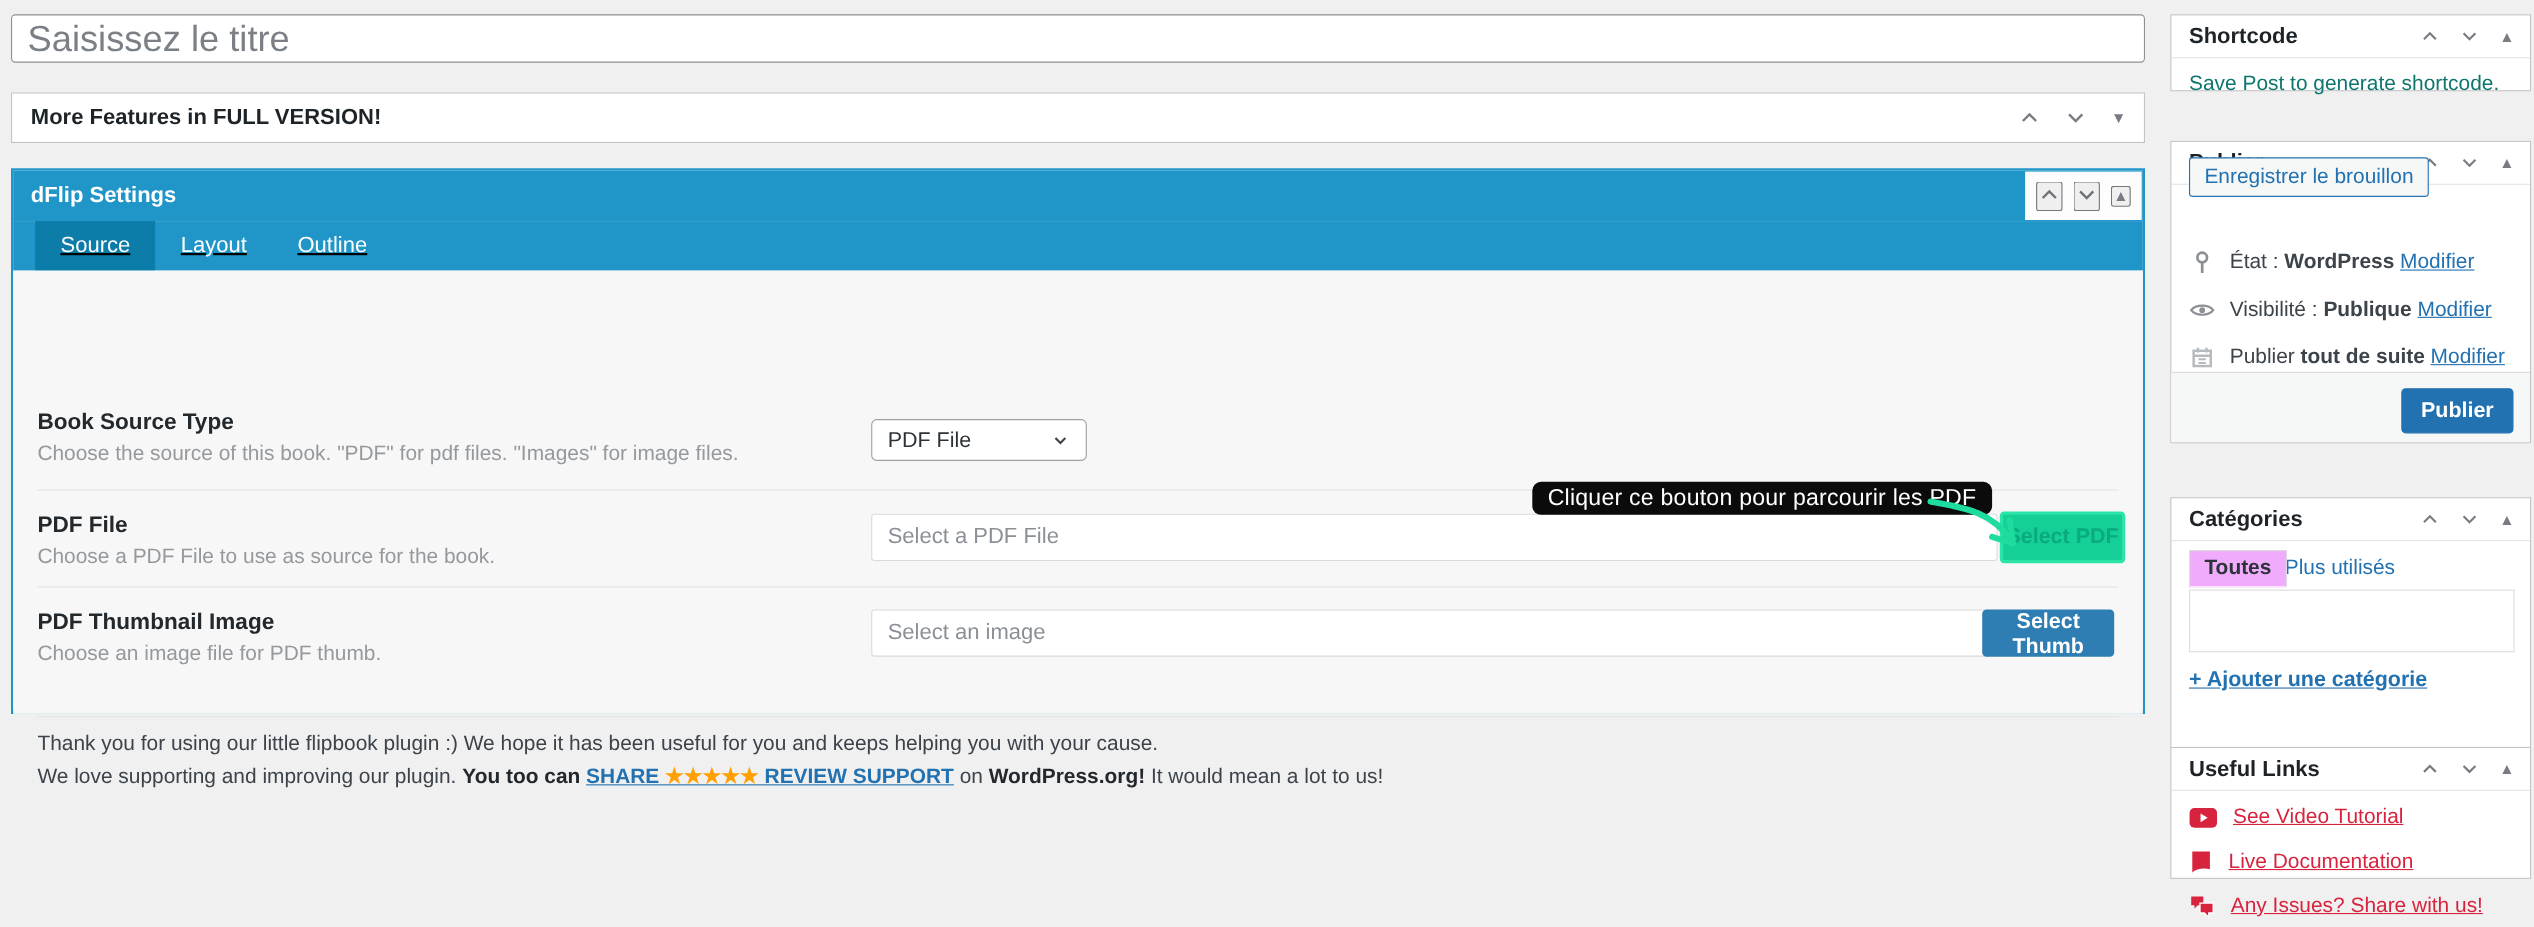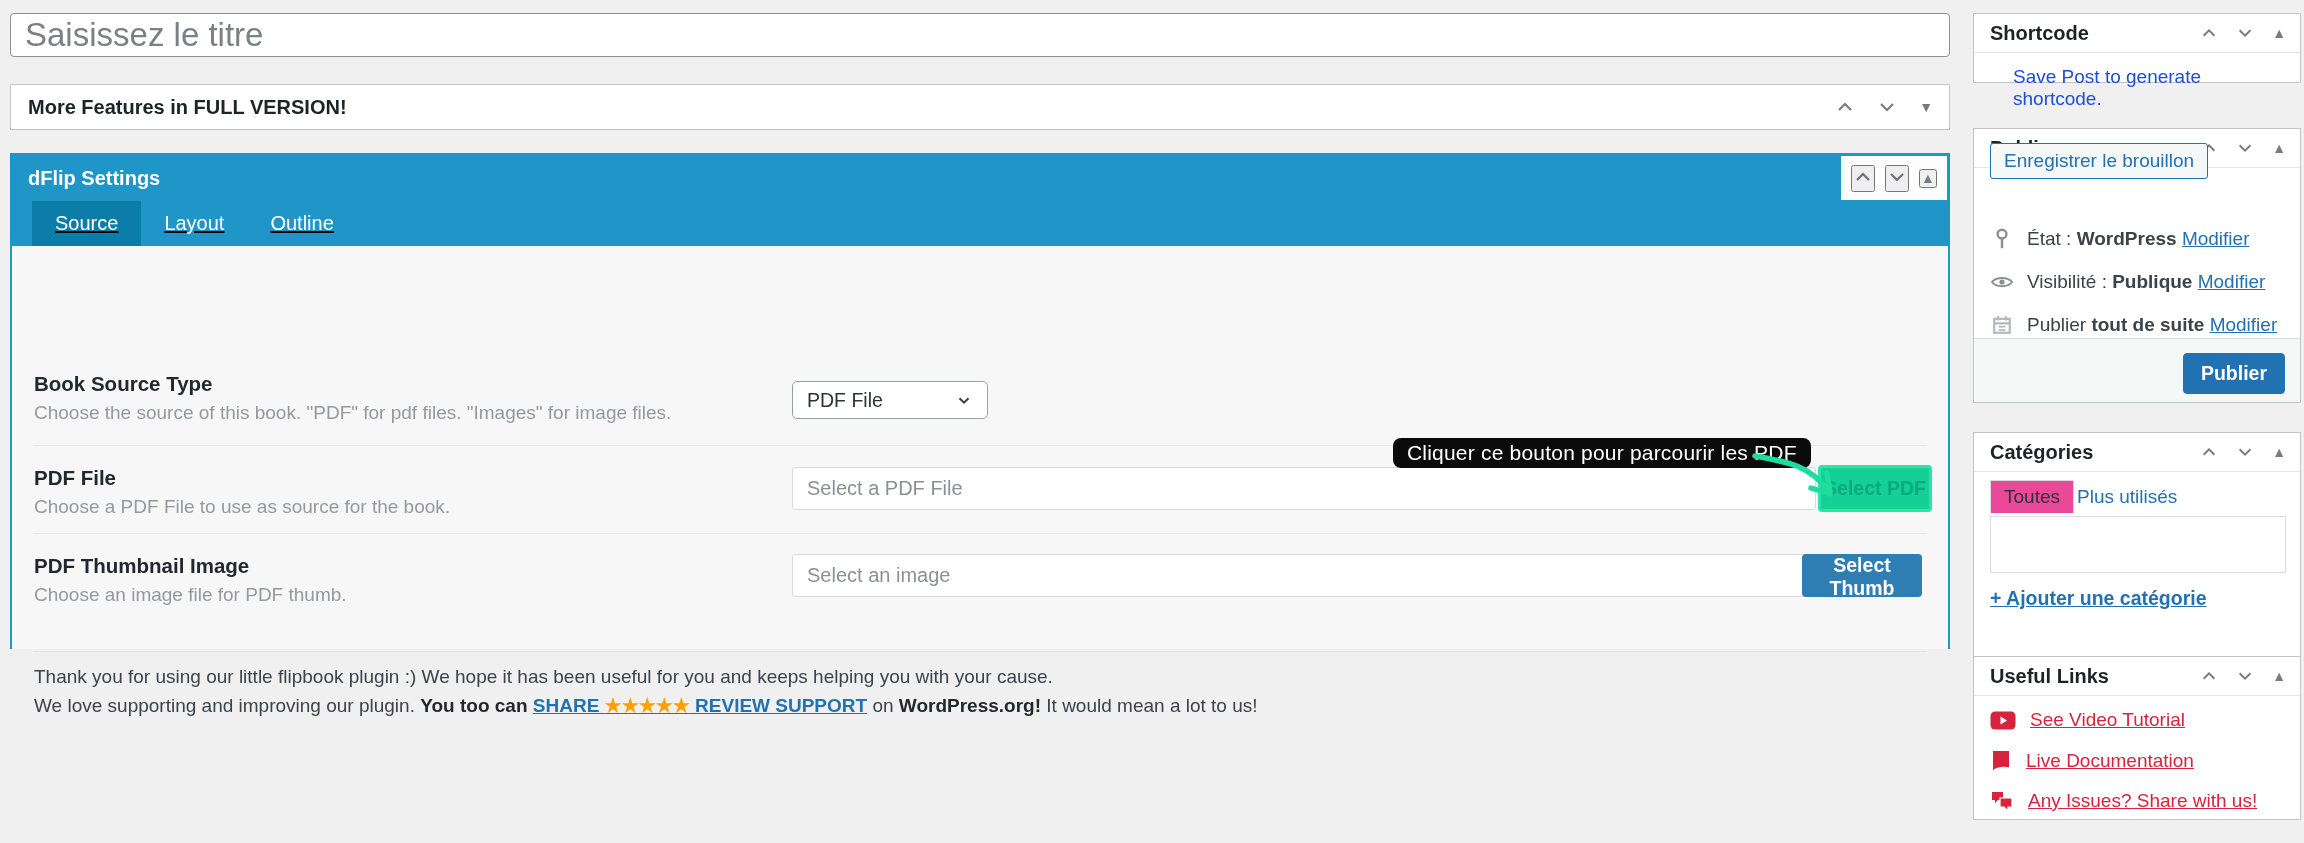--- a/index.html
+++ b/index.html
@@ -71,46 +71,46 @@
   .share-link { color:#2271b1; font-weight:bold; text-decoration:underline; cursor:pointer; }
   .share-link .stars { color:#ffa000; }
 
   
   .side { position:absolute; left:1973px; width:328px; }
   .sbox { position:absolute; left:0; width:328px; background:#fff; border:1px solid #c3c4c7; }
   .sheader { position:relative; height:39px; display:flex; align-items:center; border-bottom:1px solid #e2e4e7; }
   .sheader .metabox-title { font-size:20px; padding-left:16px; }
   .sheader .handle { right:14px; gap:18px; }
   .sheader .chev { width:18px; height:18px; }
-  .sbody { position:relative; font-size:19px; color:#1d4ed8;margin-left:23px; }
+  .sbody { position:relative; font-size:19px; color:#0f766e; }
 
   .box-shortcode { top:13px; height:70px; }
   .box-shortcode .sbody { padding:13px 16px; }
 
   .box-publish { top:128px; height:275px; }
   .btn-save-draft { position:absolute; left:16px; top:14px; background:#f6f7f7; border:1px solid #2271b1;
     border-radius:3px; color:#2271b1; font-size:19px; padding:6px 13px; cursor:pointer;
     font-family:"Liberation Sans", sans-serif; }
   .prow { position:absolute; left:16px; display:flex; align-items:center; gap:13px; font-size:19px; color:#3c434a; white-space:nowrap; }
   .prow .icn { width:24px; height:24px; flex:0 0 24px; display:flex; align-items:center; justify-content:center; }
   .wp-link { color:#2271b1; text-decoration:underline; cursor:pointer; }
   .pfooter { position:absolute; left:0; right:0; bottom:0; height:64px; background:#f6f7f7; border-top:1px solid #dcdcde; }
   .btn-publish { position:absolute; right:15px; top:14px; background:#2271b1; border:1px solid #2271b1;
     border-radius:4px; color:#fff; font-size:19.5px; font-weight:bold; padding:8px 17px; cursor:pointer;
     font-family:"Liberation Sans", sans-serif; }
 
-  .box-categories { top:432px; height:231px; }
-  .cat-tab { position:absolute; left:16px; top:8px; background:#ec4899; border:1px solid #dcdcde; border-bottom-color:#fff;
-    padding:5px 13px; font-size:19px; color:#2c3338; z-index:2; cursor:pointer; }
+  .box-categories { top:452px; height:231px; }
+  .cat-tab { position:absolute; left:16px; top:8px; background:#f0abfc; border:1px solid #dcdcde; border-bottom-color:#fff;
+    padding:5px 13px; font-size:19px; color:#2c3338; z-index:2; cursor:pointer;font-weight:bold; }
   .cat-tab2 { position:absolute; left:103px; top:14px; font-size:19px; color:#2271b1; cursor:pointer; }
   .cat-list { position:absolute; left:16px; top:44px; width:296px; height:57px; background:#fff; border:1px solid #dcdcde; z-index:1; }
   .cat-add { position:absolute; left:16px; top:115px; font-size:19.5px; font-weight:bold; color:#2271b1;
     text-decoration:underline; cursor:pointer; }
 
-  .box-useful { top:656px; height:164px; }
+  .box-useful { top:679px; height:120px; }
   .ulink-row { position:absolute; left:16px; display:flex; align-items:center; gap:14px; }
   .ulink { color:#d8233e; font-size:19px; text-decoration:underline; cursor:pointer; }
 </style>
 </head>
 <body>
 
 <div class="page">
 
   <input class="title-input" type="text" placeholder="Saisissez le titre" style="">
 

